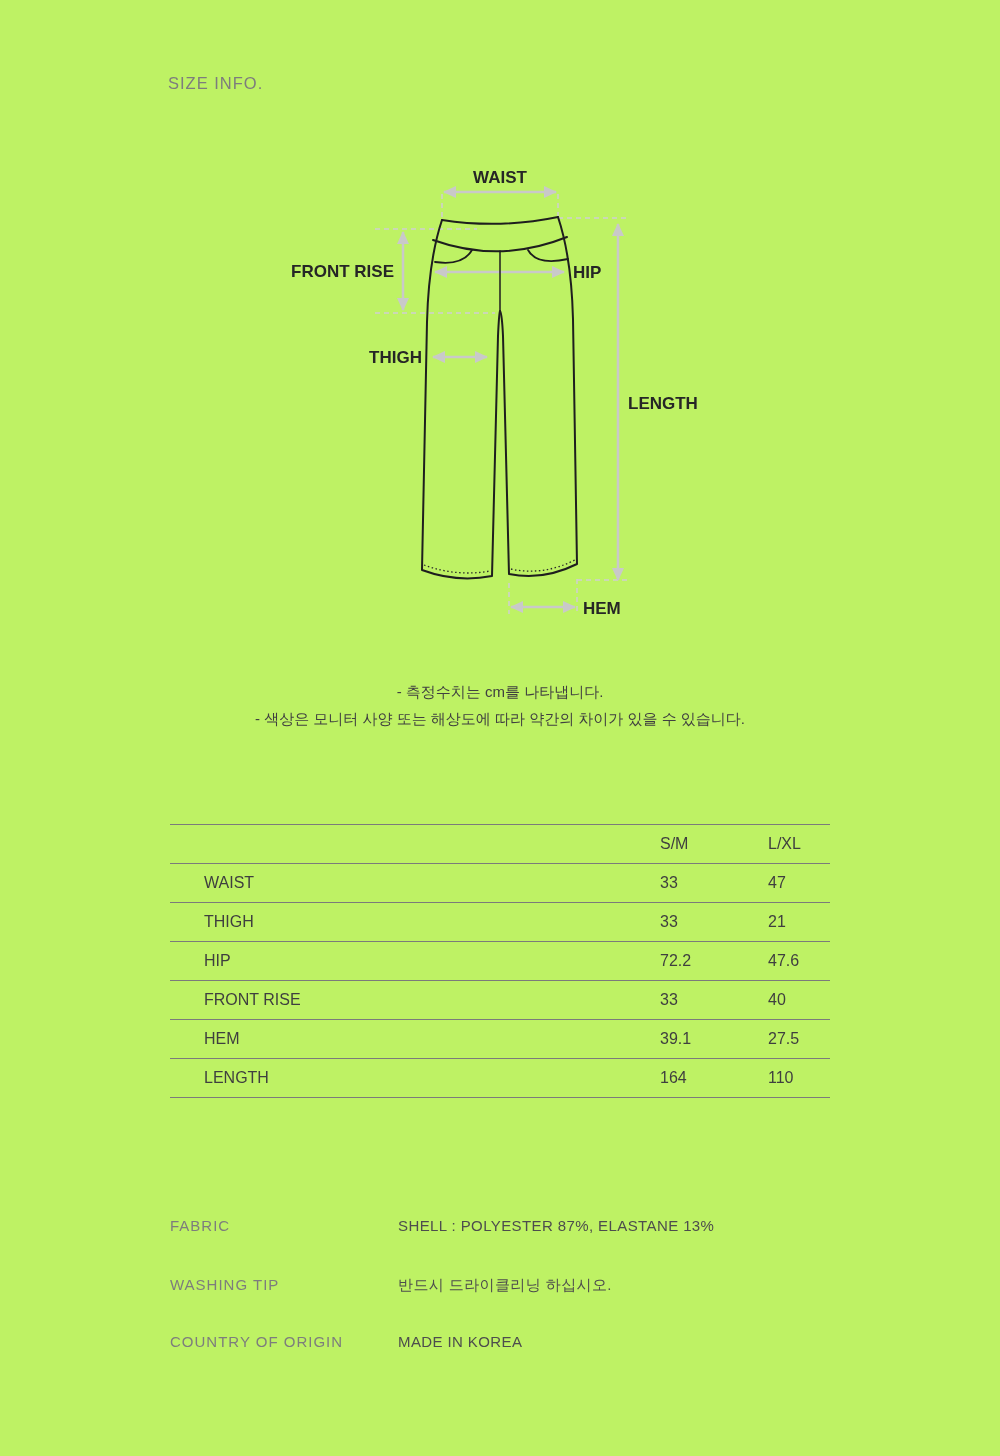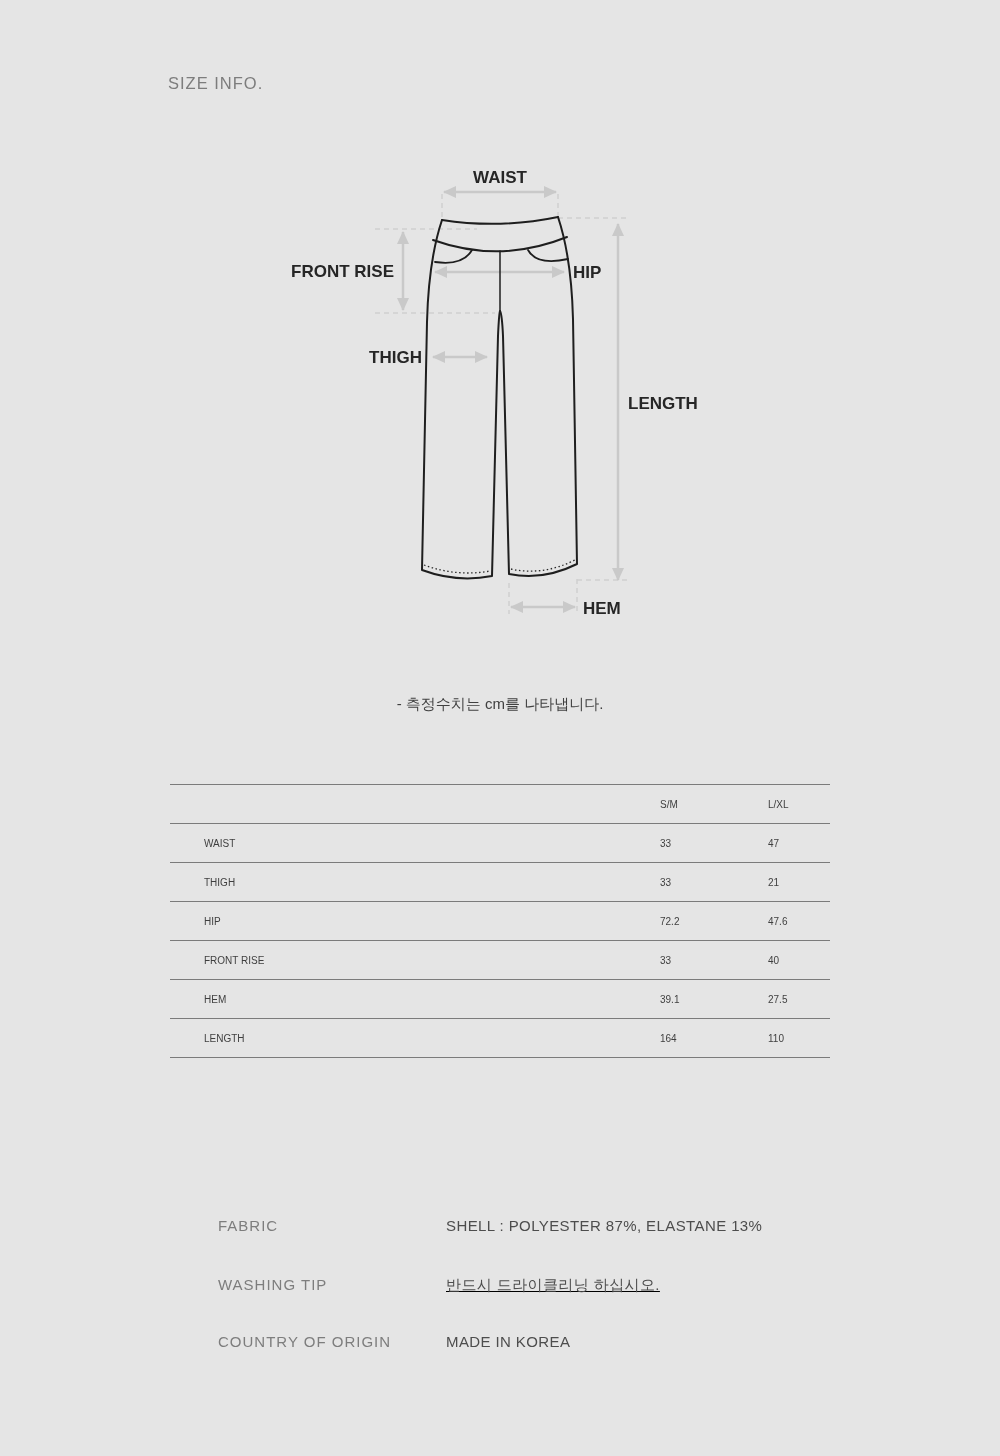--- a/index.html
+++ b/index.html
@@ -1,35 +1,35 @@
 <!DOCTYPE html>
 <html><head>
 <meta charset="utf-8">
 <style>
   html,body{margin:0;padding:0;background:#fff;}
-  .page{position:relative;width:1000px;height:1456px;background:#e5e5e5;overflow:hidden;
+  .page{position:relative;width:1000px;height:1456px;background:#bef264;overflow:hidden;
         font-family:"Liberation Sans",sans-serif;}
   .page-title{position:absolute;left:168px;top:74px;font-size:16.5px;color:#7d7d7d;
         letter-spacing:1px;font-weight:400;}
   .diagram{position:absolute;left:280px;top:150px;width:440px;height:480px;}
   .diagram text{font-family:"Liberation Sans",sans-serif;font-weight:700;font-size:17px;fill:#262626;}
   .notes{position:absolute;left:0;top:678px;width:1000px;text-align:center;}
-  .notes p{margin:12px;font-size:15px;line-height:27px;color:#404040;}
-  .size-table{position:absolute;left:170px;top:784px;width:660px;border-collapse:collapse;
-        font-size:10px;color:#3f3f3f;}
+  .notes p{margin:0;font-size:15px;line-height:27px;color:#404040;}
+  .size-table{position:absolute;left:170px;top:824px;width:660px;border-collapse:collapse;
+        font-size:16px;color:#3f3f3f;}
   .size-table th,.size-table td{height:38px;padding:0;text-align:left;font-weight:400;
         vertical-align:middle;}
   .size-table tr{border-top:1px solid #7b7b7b;}
   .size-table tbody tr:last-child{border-bottom:1px solid #7b7b7b;}
   .size-table .c-label{padding-left:34px;}
   .info{position:absolute;left:170px;width:700px;}
-  .info-row{position:absolute;left:0;white-space:nowrap;margin-left:48px;}
+  .info-row{position:absolute;left:0;white-space:nowrap;}
   .info-label{display:inline-block;width:228px;font-size:15px;color:#7d7d7d;letter-spacing:1px;}
   .info-value{font-size:15px;color:#4d4d4d;letter-spacing:0.4px;}
-  .r1{top:1217px;}.r2{top:1276px;text-decoration:underline;}.r3{top:1333px;}
+  .r1{top:1217px;}.r2{top:1276px;}.r3{top:1333px;}
 </style>
 </head>
 <body>
 
 <div class="page">
 
   <div class="page-title">SIZE INFO.</div>
 
   <svg class="diagram" viewBox="0 0 440 480" width="440" height="480">
     <defs>
@@ -75,20 +75,21 @@
     <text x="220" y="33" text-anchor="middle">WAIST</text>
     <text x="114" y="127" text-anchor="end">FRONT RISE</text>
     <text x="293" y="128" text-anchor="start">HIP</text>
     <text x="142" y="213" text-anchor="end">THIGH</text>
     <text x="348" y="259" text-anchor="start">LENGTH</text>
     <text x="303" y="464" text-anchor="start">HEM</text>
   </svg>
 
   <div class="notes">
     <p>- 측정수치는 cm를 나타냅니다.</p>
+    <p>- 색상은 모니터 사양 또는 해상도에 따라 약간의 차이가 있을 수 있습니다.</p>
   </div>
 
   <table class="size-table">
     <colgroup>
         <col style="width:490px">
         <col style="width:108px">
         <col style="width:62px">
       </colgroup>
     <thead>
       <tr>

